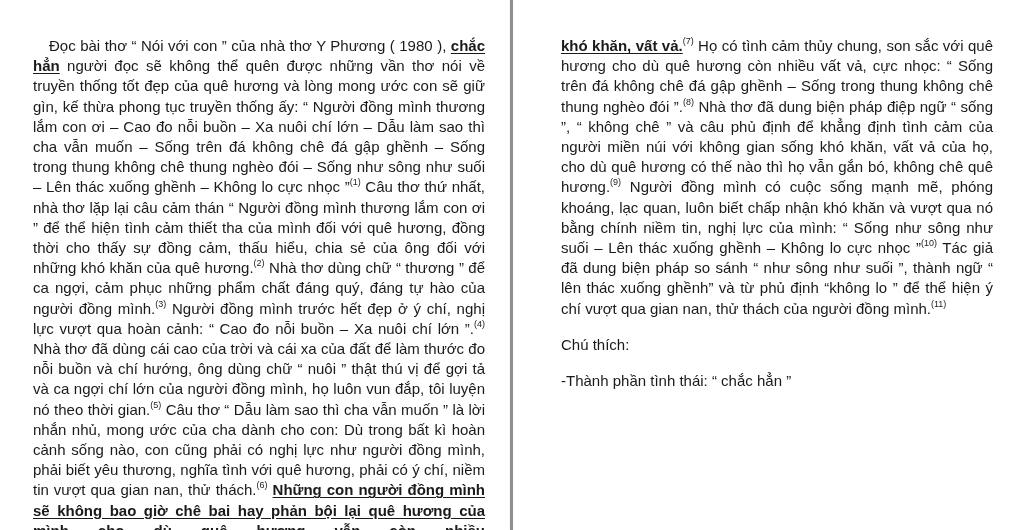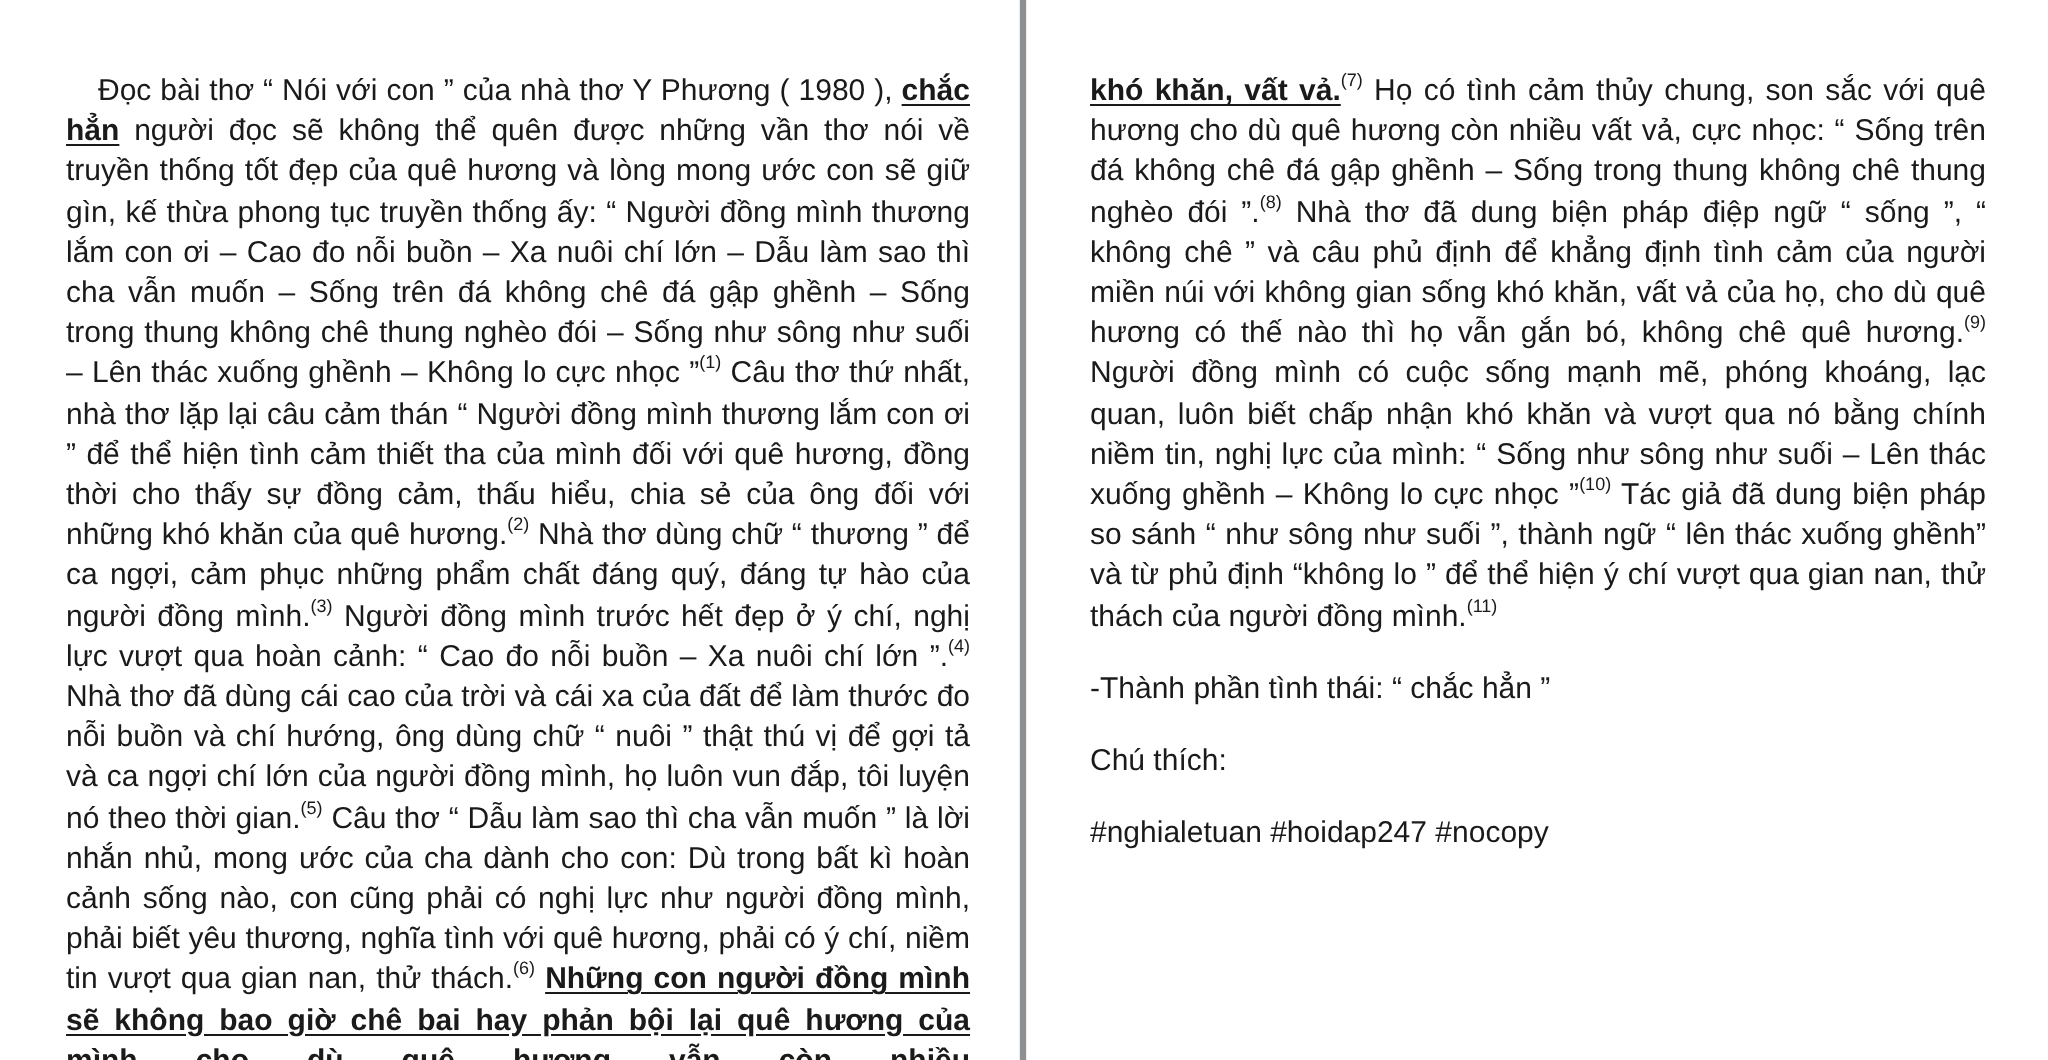--- a/index.html
+++ b/index.html
@@ -30,21 +30,21 @@
   .col {
     position: absolute;
     top: 36px;
     font-size: 15px;
     line-height: 20.2px;
     letter-spacing: 0px;
   }
   .col-left  { left: 33px;  width: 452px; }
   .col-right { left: 545px; width: 448px; }
   .col p { margin: 0; }
-  .col-right p { margin: 0 0 16px 0; }
+  .col-right p { margin: 0 0 16px 16px; }
   .align-justify { text-align: justify; }
   .align-left { text-align: left; }
   .justify-last { text-align-last: justify; }
   .indent { text-indent: 16px; }
   .bu {
     font-weight: bold;
     text-decoration: underline;
     text-underline-offset: 2px;
   }
   sup.fn {
@@ -58,17 +58,16 @@
 </head>
 <body>
 
 <div class="page" style="background: rgb(255, 255, 255); color: rgb(26, 26, 26);">
   <div class="col col-left">
       <p class="align-justify indent justify-last"><span>Đọc bài thơ “ Nói với con ” của nhà thơ Y Phương ( 1980 ), </span><span class="bu">chắc hẳn</span><span> người đọc sẽ không thể quên được những vần thơ nói về truyền thống tốt đẹp của quê hương và lòng mong ước con sẽ giữ gìn, kế thừa phong tục truyền thống ấy: “ Người đồng mình thương lắm con ơi – Cao đo nỗi buồn – Xa nuôi chí lớn – Dẫu làm sao thì cha vẫn muốn – Sống trên đá không chê đá gập ghềnh – Sống trong thung không chê thung nghèo đói – Sống như sông như suối – Lên thác xuống ghềnh – Không lo cực nhọc ”</span><sup class="fn">(1)</sup><span> Câu thơ thứ nhất, nhà thơ lặp lại câu cảm thán “ Người đồng mình thương lắm con ơi ” để thể hiện tình cảm thiết tha của mình đối với quê hương, đồng thời cho thấy sự đồng cảm, thấu hiểu, chia sẻ của ông đối với những khó khăn của quê hương.</span><sup class="fn">(2)</sup><span> Nhà thơ dùng chữ “ thương ” để ca ngợi, cảm phục những phẩm chất đáng quý, đáng tự hào của người đồng mình.</span><sup class="fn">(3)</sup><span> Người đồng mình trước hết đẹp ở ý chí, nghị lực vượt qua hoàn cảnh: “ Cao đo nỗi buồn – Xa nuôi chí lớn ”.</span><sup class="fn">(4)</sup><span> Nhà thơ đã dùng cái cao của trời và cái xa của đất để làm thước đo nỗi buồn và chí hướng, ông dùng chữ “ nuôi ” thật thú vị để gợi tả và ca ngợi chí lớn của người đồng mình, họ luôn vun đắp, tôi luyện nó theo thời gian.</span><sup class="fn">(5)</sup><span> Câu thơ “ Dẫu làm sao thì cha vẫn muốn ” là lời nhắn nhủ, mong ước của cha dành cho con: Dù trong bất kì hoàn cảnh sống nào, con cũng phải có nghị lực như người đồng mình, phải biết yêu thương, nghĩa tình với quê hương, phải có ý chí, niềm tin vượt qua gian nan, thử thách.</span><sup class="fn">(6)</sup><span> </span><span class="bu">Những con người đồng mình sẽ không bao giờ chê bai hay phản bội lại quê hương của mình cho dù quê hương vẫn còn nhiều</span></p>
     </div>
   <div class="divider" style="background: rgb(140, 144, 147);"></div>
   <div class="col col-right">
       <p class="align-justify"><span class="bu">khó khăn, vất vả.</span><sup class="fn">(7)</sup><span> Họ có tình cảm thủy chung, son sắc với quê hương cho dù quê hương còn nhiều vất vả, cực nhọc: “ Sống trên đá không chê đá gập ghềnh – Sống trong thung không chê thung nghèo đói ”.</span><sup class="fn">(8)</sup><span> Nhà thơ đã dung biện pháp điệp ngữ “ sống ”, “ không chê ” và câu phủ định để khẳng định tình cảm của người miền núi với không gian sống khó khăn, vất vả của họ, cho dù quê hương có thế nào thì họ vẫn gắn bó, không chê quê hương.</span><sup class="fn">(9)</sup><span> Người đồng mình có cuộc sống mạnh mẽ, phóng khoáng, lạc quan, luôn biết chấp nhận khó khăn và vượt qua nó bằng chính niềm tin, nghị lực của mình: “ Sống như sông như suối – Lên thác xuống ghềnh – Không lo cực nhọc ”</span><sup class="fn">(10)</sup><span> Tác giả đã dung biện pháp so sánh “ như sông như suối ”, thành ngữ “ lên thác xuống ghềnh” và từ phủ định “không lo ” để thể hiện ý chí vượt qua gian nan, thử thách của người đồng mình.</span><sup class="fn">(11)</sup></p>
+      <p class="align-left"><span>Chú thích:</span></p>
       <p class="align-left"><span>-Thành phần tình thái: “ chắc hẳn ”</span></p>
-      <p class="align-left"><span>Chú thích:</span></p>
-      <p class="align-left"><span>#nghialetuan  #hoidap247 #nocopy</span></p>
     </div>
 </div>
 
 </body></html>

